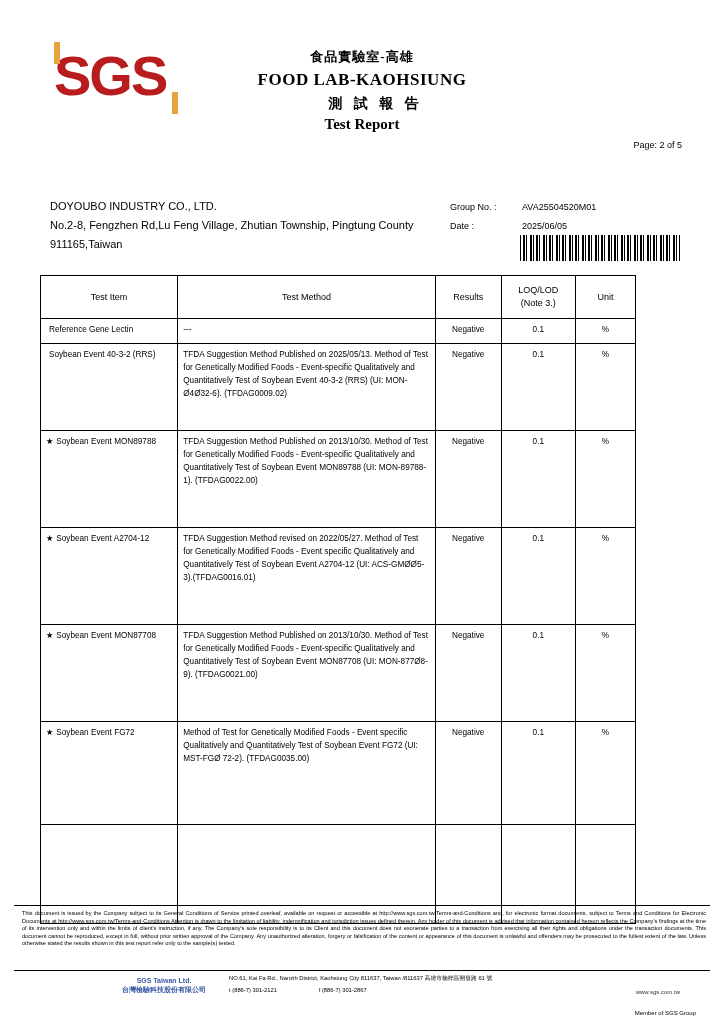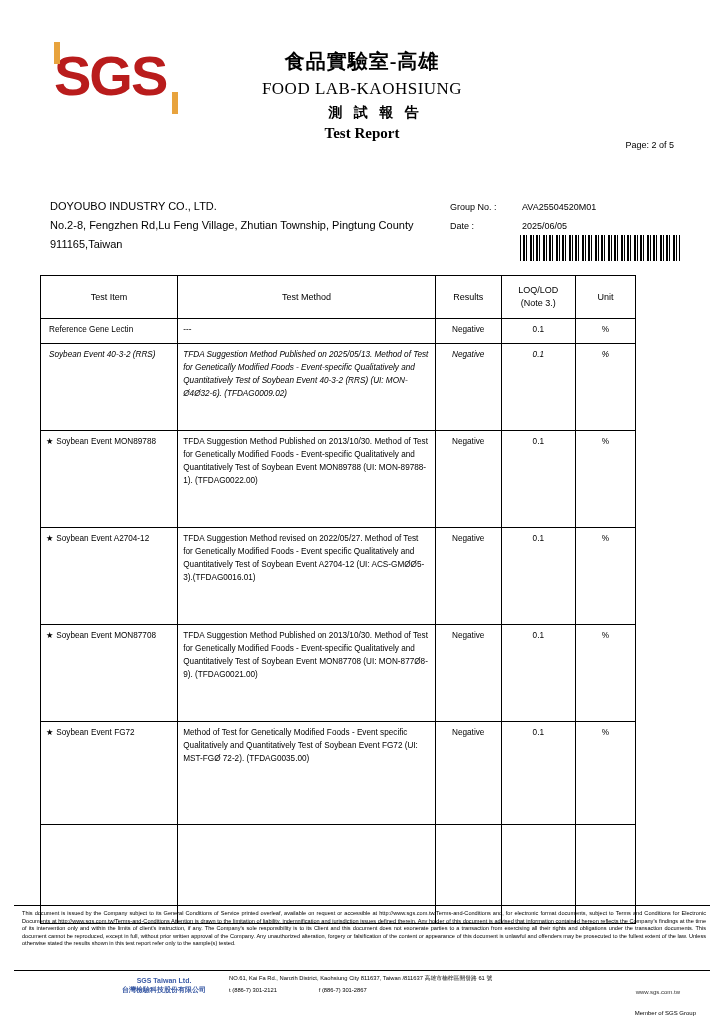--- a/index.html
+++ b/index.html
@@ -61,47 +61,47 @@
   .header-center {
     position: absolute;
     left: 0;
     right: 0;
     top: 48px;
     text-align: center;
   }
   .lab-cn {
     font-family: Liberation Serif, serif;
     font-weight: bold;
-    font-size: 20px;
+    font-size: 13px;
     letter-spacing: 1px;
     margin-bottom: 4px;
   }
   .lab-en {
     font-family: "Liberation Serif", serif;
-    font-weight: normal;
+    font-weight: bold;
     font-size: 17px;
     letter-spacing: 0.5px;
     margin-bottom: 5px;
   }
   .report-cn {
     font-family: "Liberation Serif", serif;
     font-weight: bold;
     font-size: 14px;
     letter-spacing: 4px;
     margin-bottom: 3px;
     padding-left: 27px;
   }
   .report-en {
     font-family: "Liberation Serif", serif;
     font-weight: bold;
     font-size: 15px;
   }
   .page-num {
     position: absolute;
-    right: 50px;
+    right: 42px;
     top: 140px;
     font-size: 9px;
   }
 
   
   .client-block {
     position: absolute;
     left: 50px;
     top: 197px;
     width: 460px;
@@ -168,21 +168,21 @@
     font-size: 9px;
     height: 34px;
   }
   .col-item   { width: 137px; }
   .col-method { width: 257px; }
   .col-result { width: 66px; }
   .col-loq    { width: 74px; }
   .col-unit   { width: 60px; }
   td.center { text-align: center; }
   .star { margin-right: 3px; }
-  .row-tall td { height: 78px; font-style: italic; }
+  .row-tall td { height: 78px; }
   .row-short td { height: 16px; }
   .row-mid td { height: 88px; }
   .row-last td { height: 94px; }
   .filler td { height: 90px; border-top: none; }
 
   
   .footer-rule {
     position: absolute;
     left: 14px;
     right: 14px;

